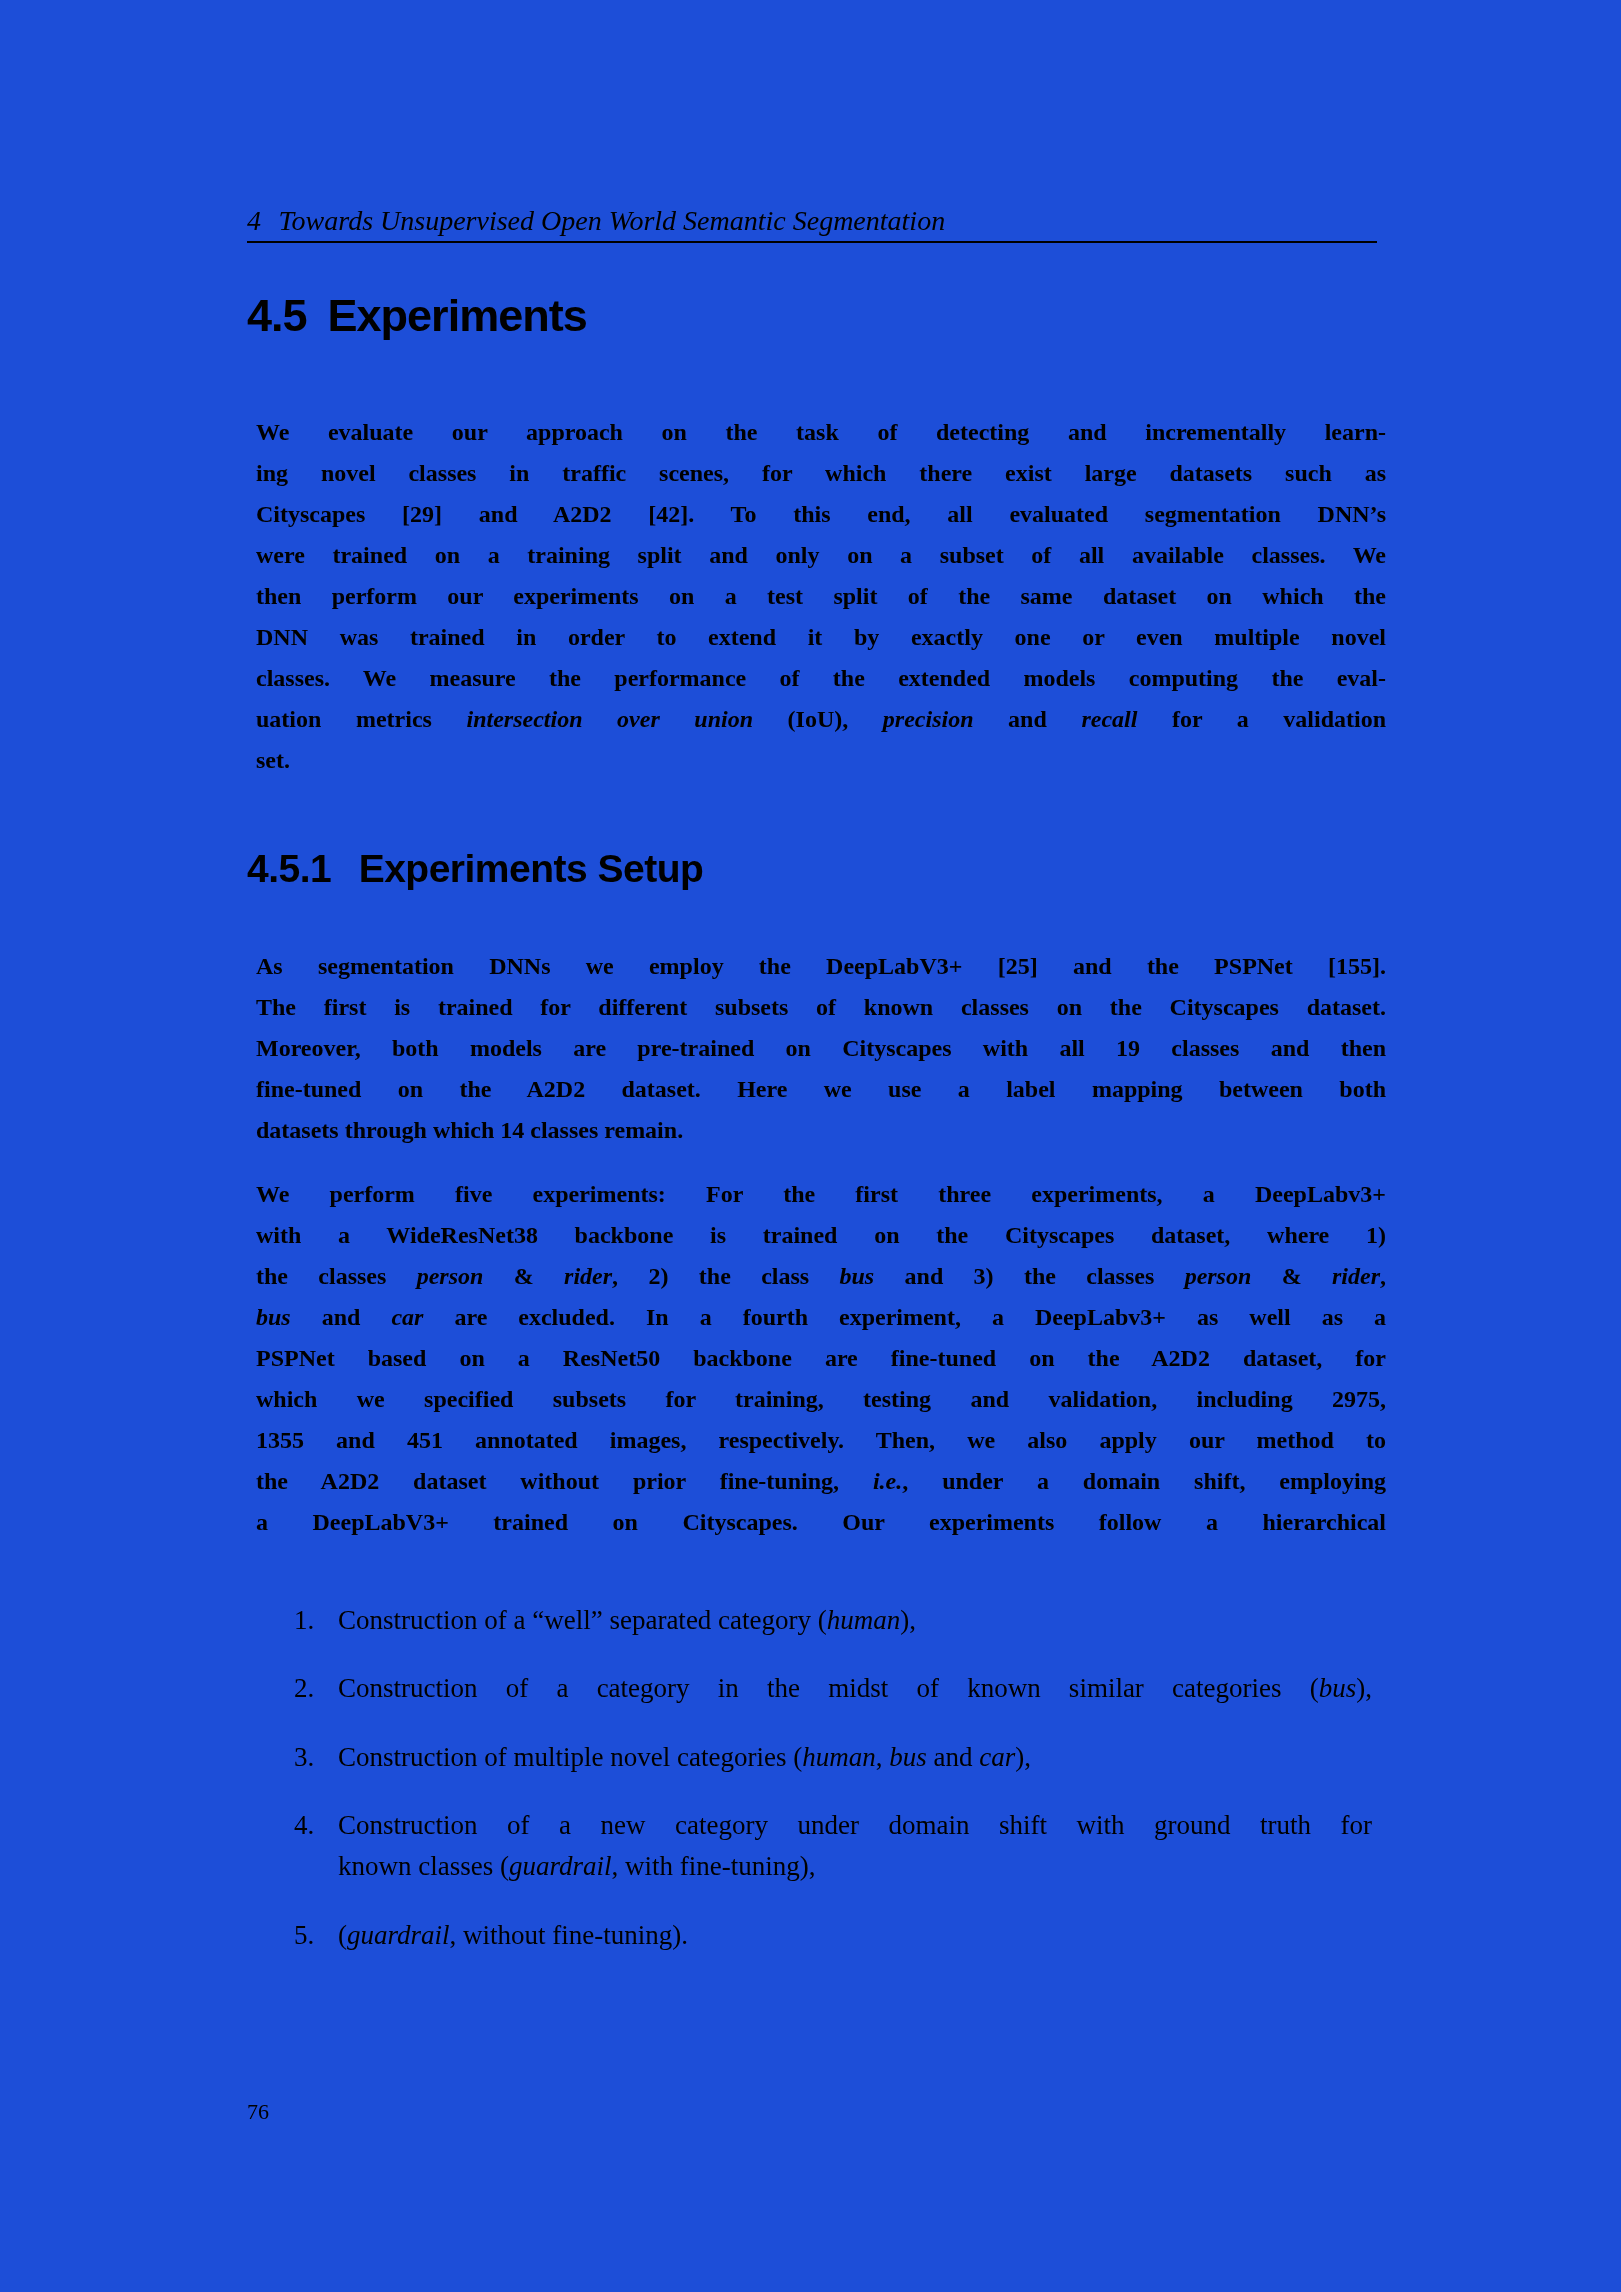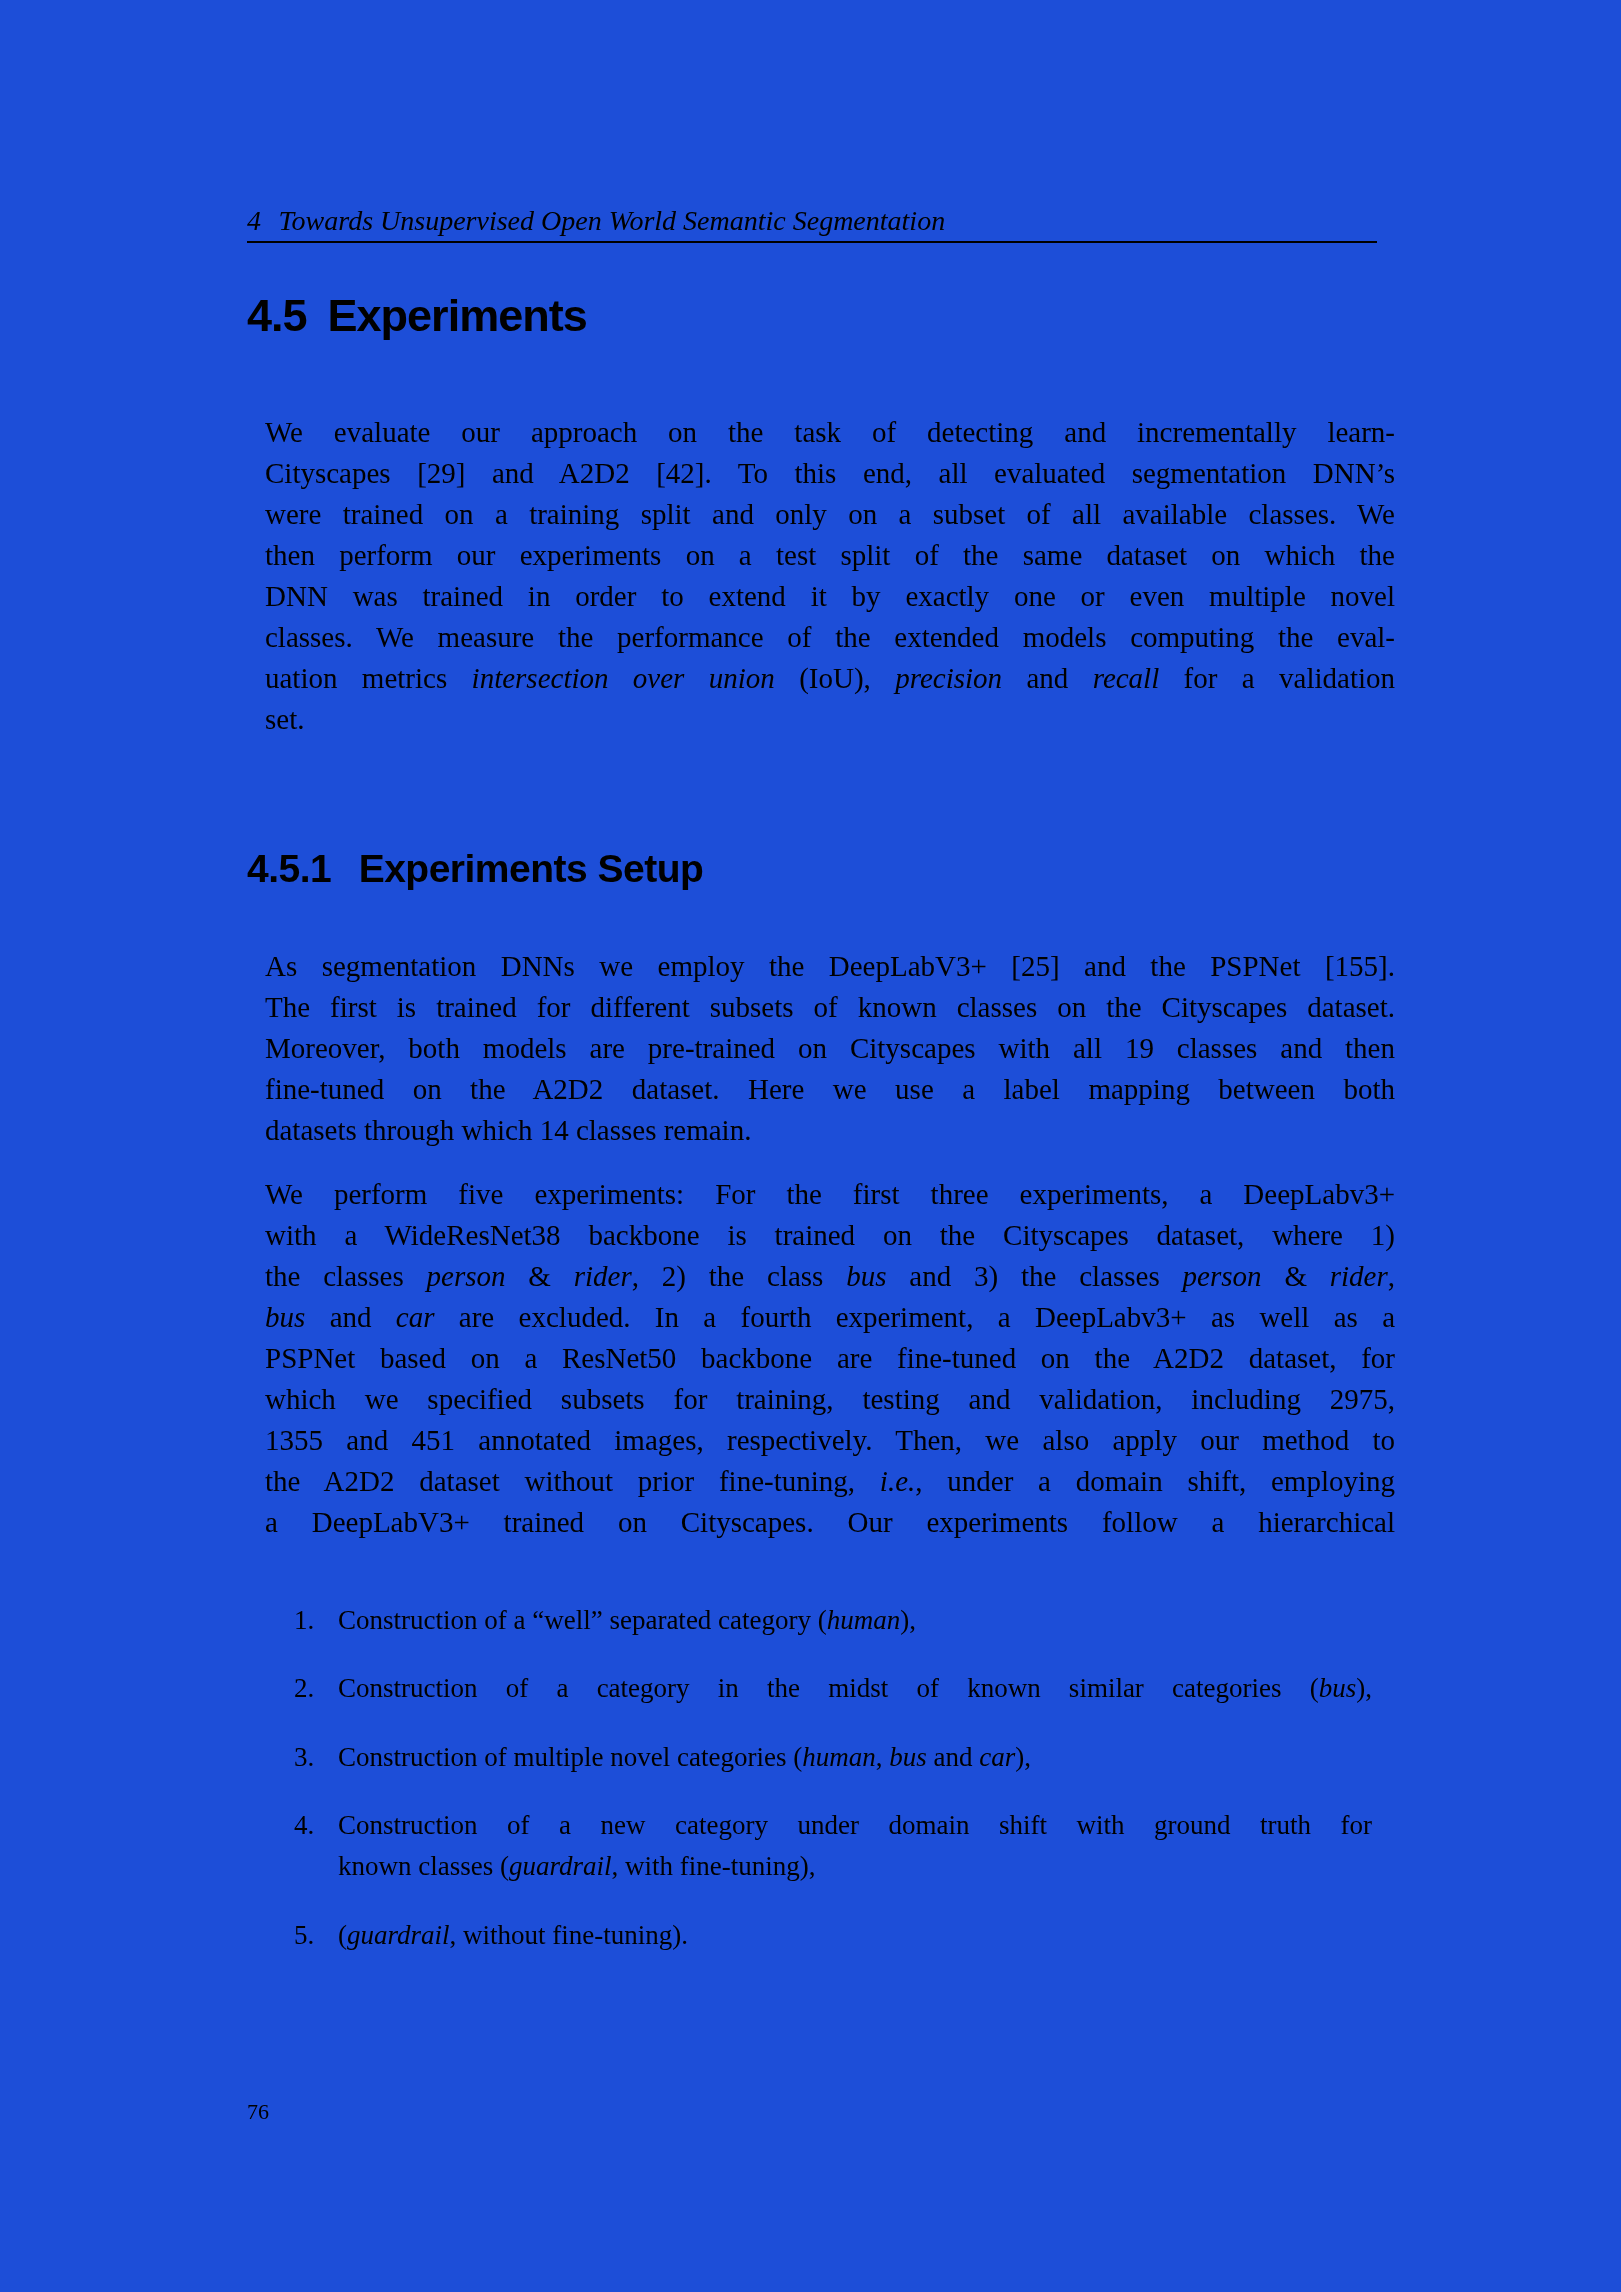--- a/index.html
+++ b/index.html
@@ -44,21 +44,21 @@
     font-family: "Liberation Sans", sans-serif;
     font-weight: 700;
     font-size: 39px;
     line-height: 39px;
     letter-spacing: -0.5px;
     white-space: nowrap;
   }
   .h-sub .num { margin-right: 27.4px; }
 
   
-  .para { left: 265px; width: 1130px; font-size: 29px; }
+  .para { left: 256px; width: 1130px; font-size: 24px; font-weight: bold; }
   .bline { height: 41px; line-height: 41px; }
   .jline { text-align: justify; text-align-last: justify; }
   .lline { text-align: left; }
 
   .p-intro { top: 412px; }
   .p-setup { top: 946px; }
   .p-exp   { top: 1174px; }
 
   
   .list-item { left: 247px; width: 1130px; font-size: 27px; }
@@ -87,20 +87,21 @@
     <span class="chap-num">4</span><span>Towards Unsupervised Open World Semantic Segmentation</span>
   </div>
   <div class="abs header-rule"></div>
 
   <div class="abs h-sec">
     <span class="num">4.5</span><span>Experiments</span>
   </div>
 
   <div class="abs para p-intro">
     <div class="bline jline">We evaluate our approach on the task of detecting and incrementally learn-</div>
+    <div class="bline jline">ing novel classes in traffic scenes, for which there exist large datasets such as</div>
     <div class="bline jline">Cityscapes [29] and A2D2 [42]. To this end, all evaluated segmentation DNN’s</div>
     <div class="bline jline">were trained on a training split and only on a subset of all available classes. We</div>
     <div class="bline jline">then perform our experiments on a test split of the same dataset on which the</div>
     <div class="bline jline">DNN was trained in order to extend it by exactly one or even multiple novel</div>
     <div class="bline jline">classes. We measure the performance of the extended models computing the eval-</div>
     <div class="bline jline">uation metrics <i>intersection over union</i> (IoU), <i>precision</i> and <i>recall</i> for a validation</div>
     <div class="bline lline">set.</div>
   </div>
 
   <div class="abs h-sub">

